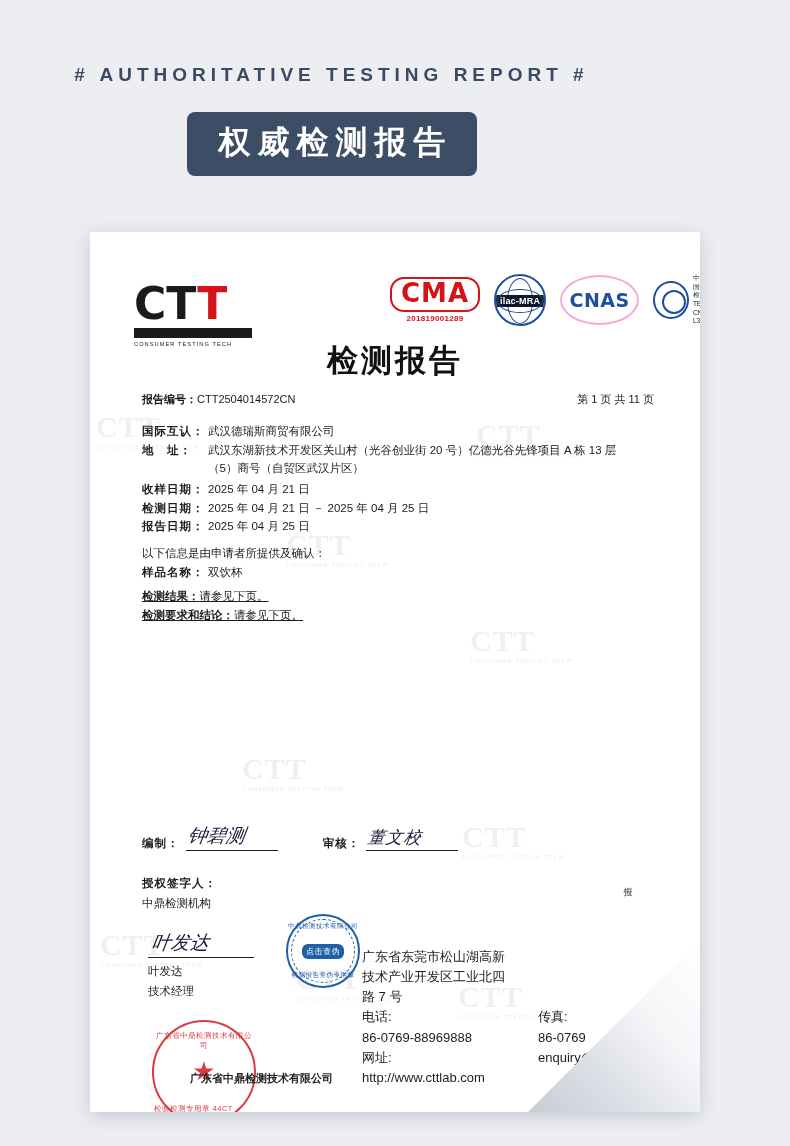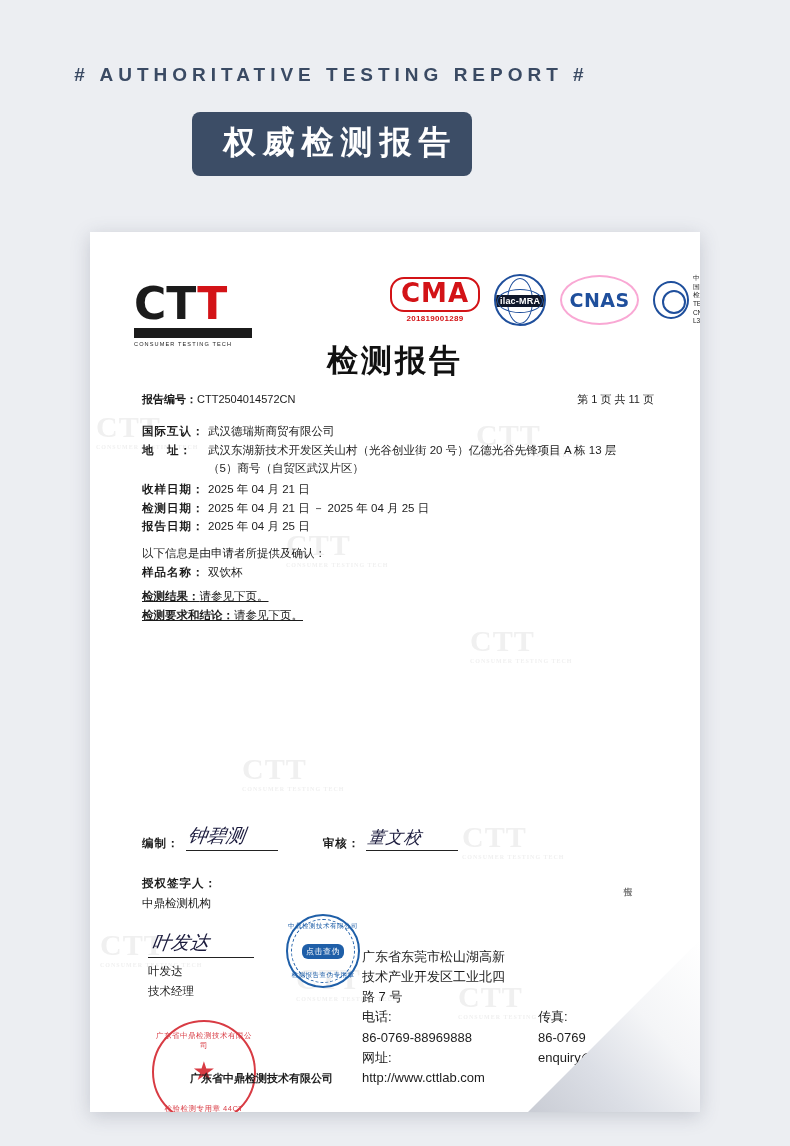--- a/index.html
+++ b/index.html
@@ -37,21 +37,21 @@
     width: 100%;
     text-align: center;
   }
   .banner-title {
     display: inline-block;
     background: #3c4d66;
     color: #ffffff;
     font-size: 32px;
     font-weight: bold;
     letter-spacing: 7px;
-    padding: 9px 14px 11px 32px;
+    padding: 9px 24px 11px 32px;
     border-radius: 8px;
     font-family: "DejaVu Sans", sans-serif;
   }
 
   
   .sheet-shadow {
     position: absolute;
     left: 90px; top: 232px;
     width: 610px;
     height: 880px;
@@ -293,21 +293,21 @@
     position: absolute; left: 50%; top: 50%;
     transform: translate(-50%,-52%);
     color: #d3202a; font-size: 26px; line-height: 1;
   }
   .seal-top {
     position: absolute; top: 9px; left: 0; width: 100%;
     text-align: center; font-size: 7.5px; letter-spacing: 0.5px;
   }
   .seal-bot {
     position: absolute; bottom: 8px; left: 0; width: 100%;
-    text-align: center; font-size: 7.5px; letter-spacing: 0.5px;
+    text-align: left; font-size: 7.5px; letter-spacing: 0.5px;
   }
   .footer-company { position: absolute; left: 100px; bottom: 26px; font-size: 11px; font-weight: bold; }
   .footer-lines { position: absolute; left: 272px; bottom: 24px; font-size: 13px; line-height: 1.55; }
   .footer-lines .fl { display: flex; gap: 26px; }
   .footer-lines .fl span:first-child { width: 150px; display: inline-block; }
 
   .side-stamp {
     position: absolute; right: 66px; bottom: 232px;
     font-size: 9px; color: #3a3a3a; writing-mode: vertical-rl;
     opacity: 0.75;

